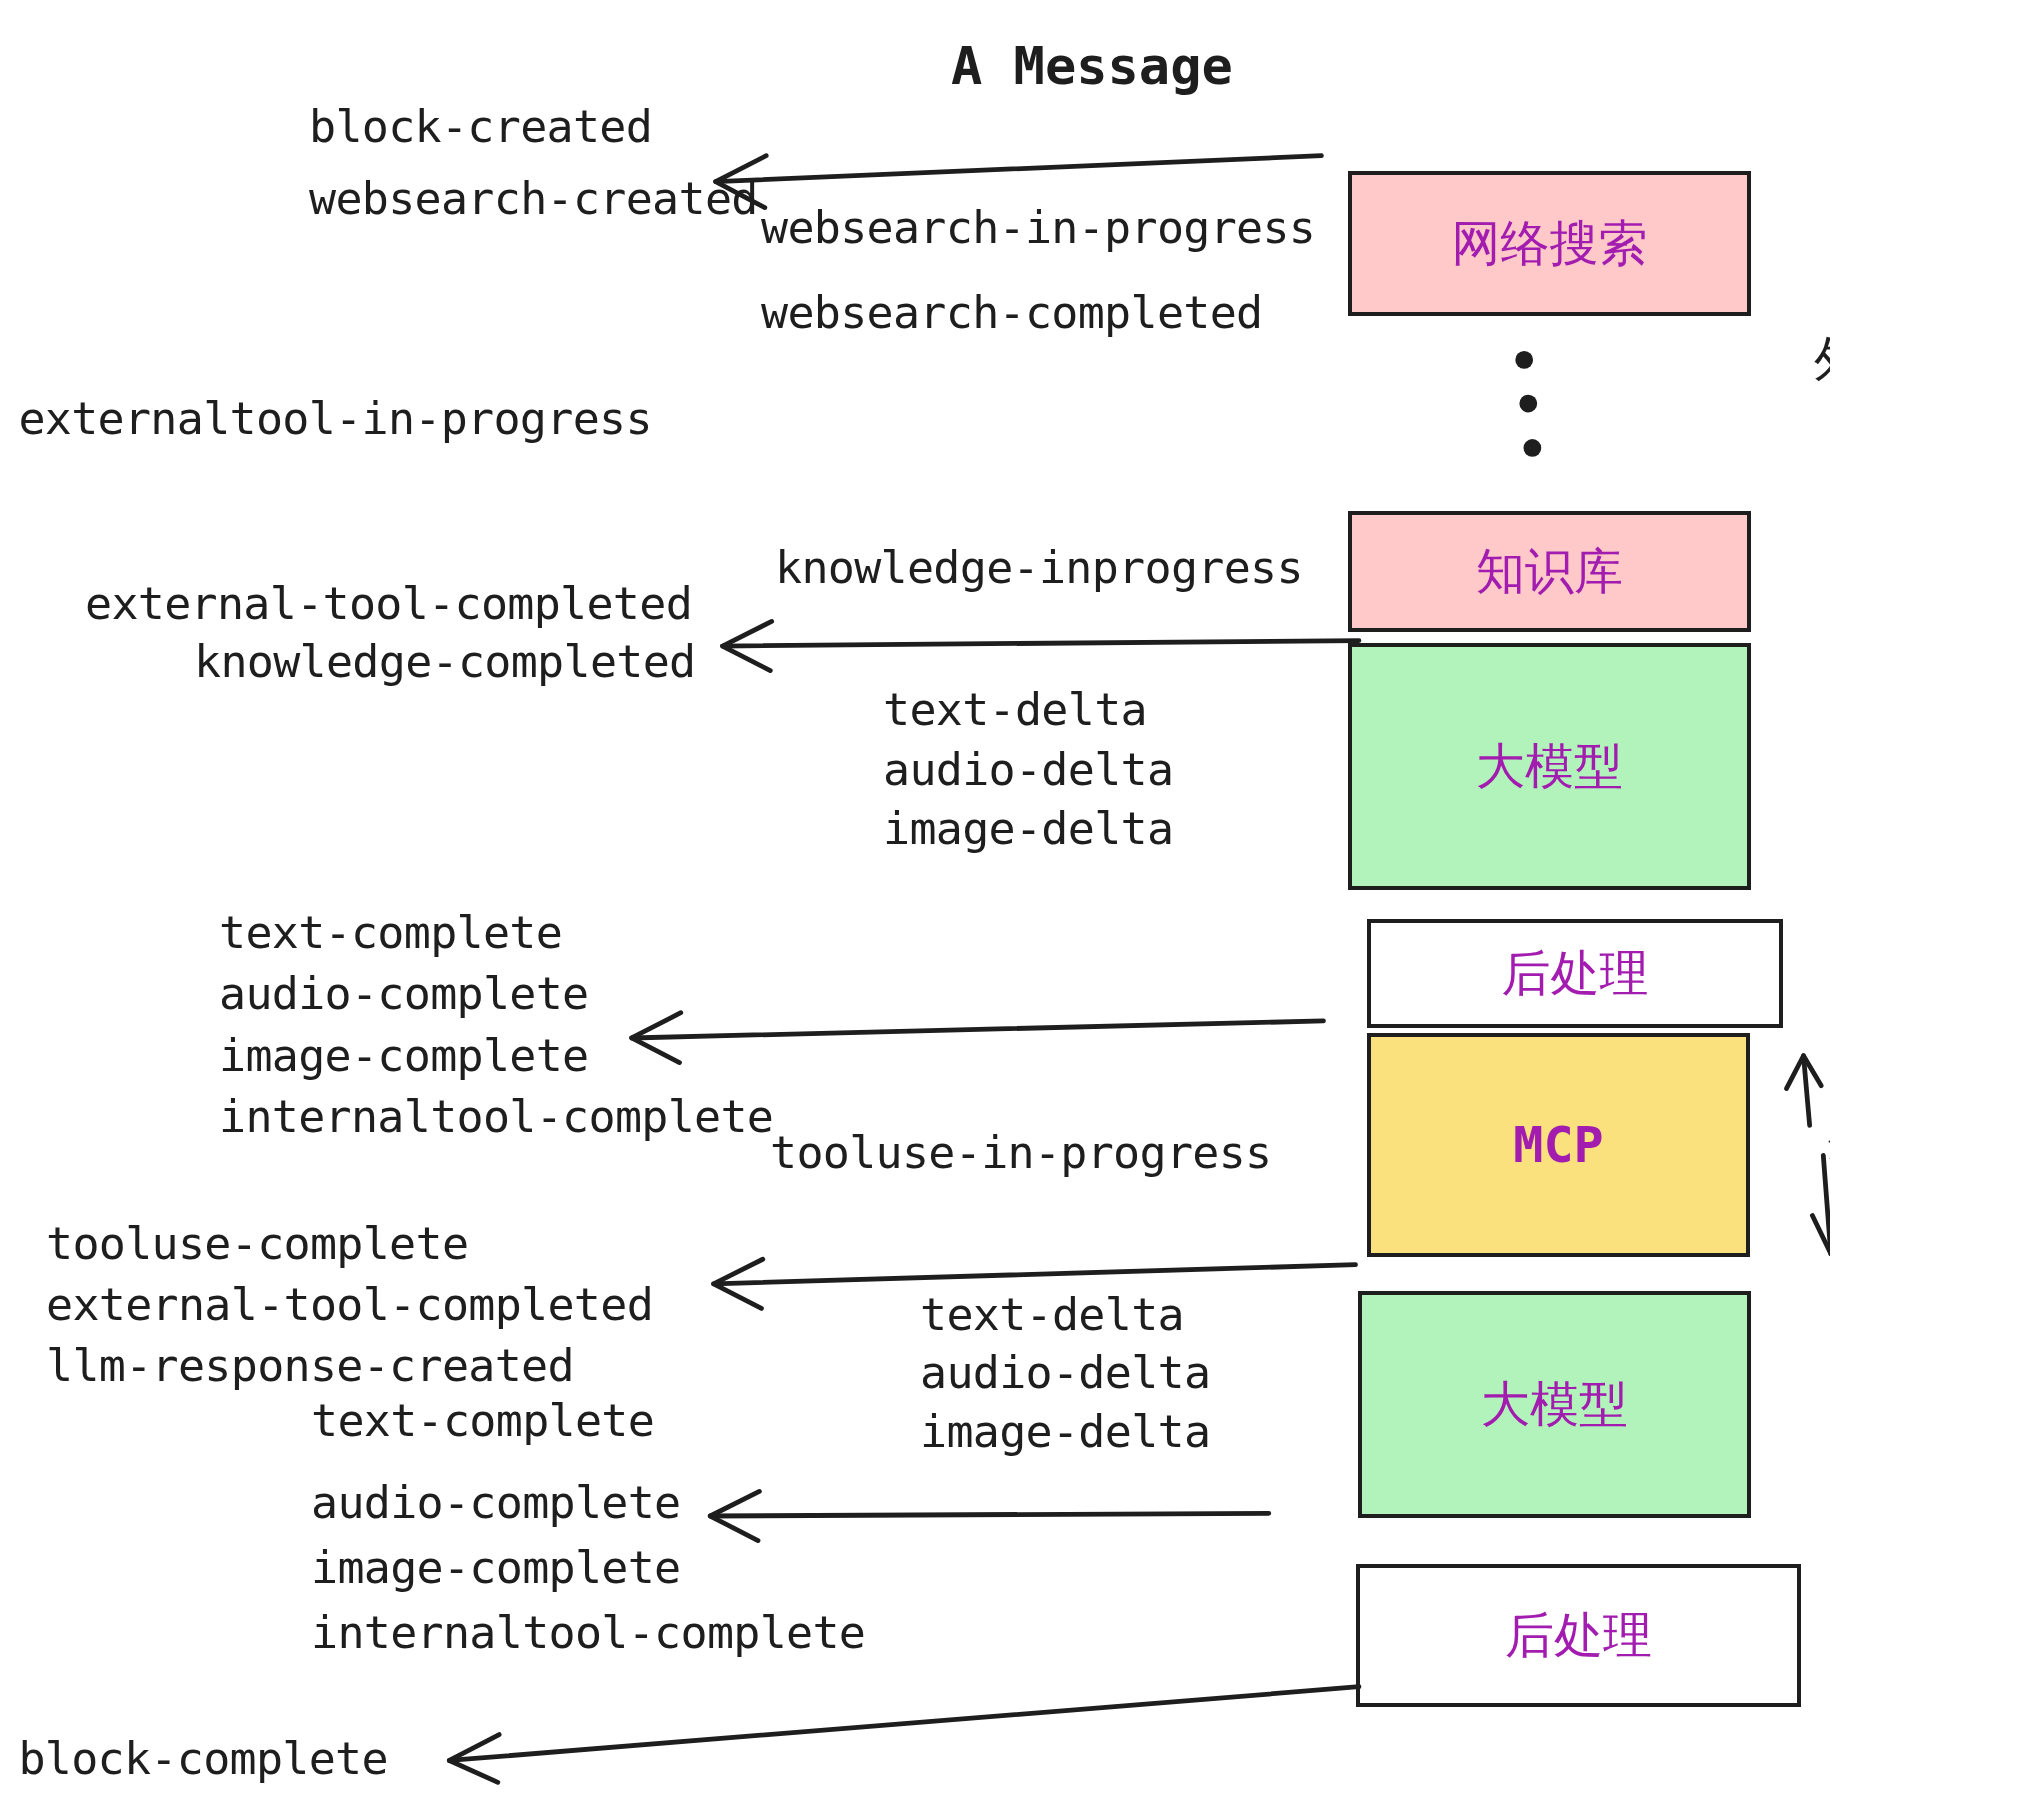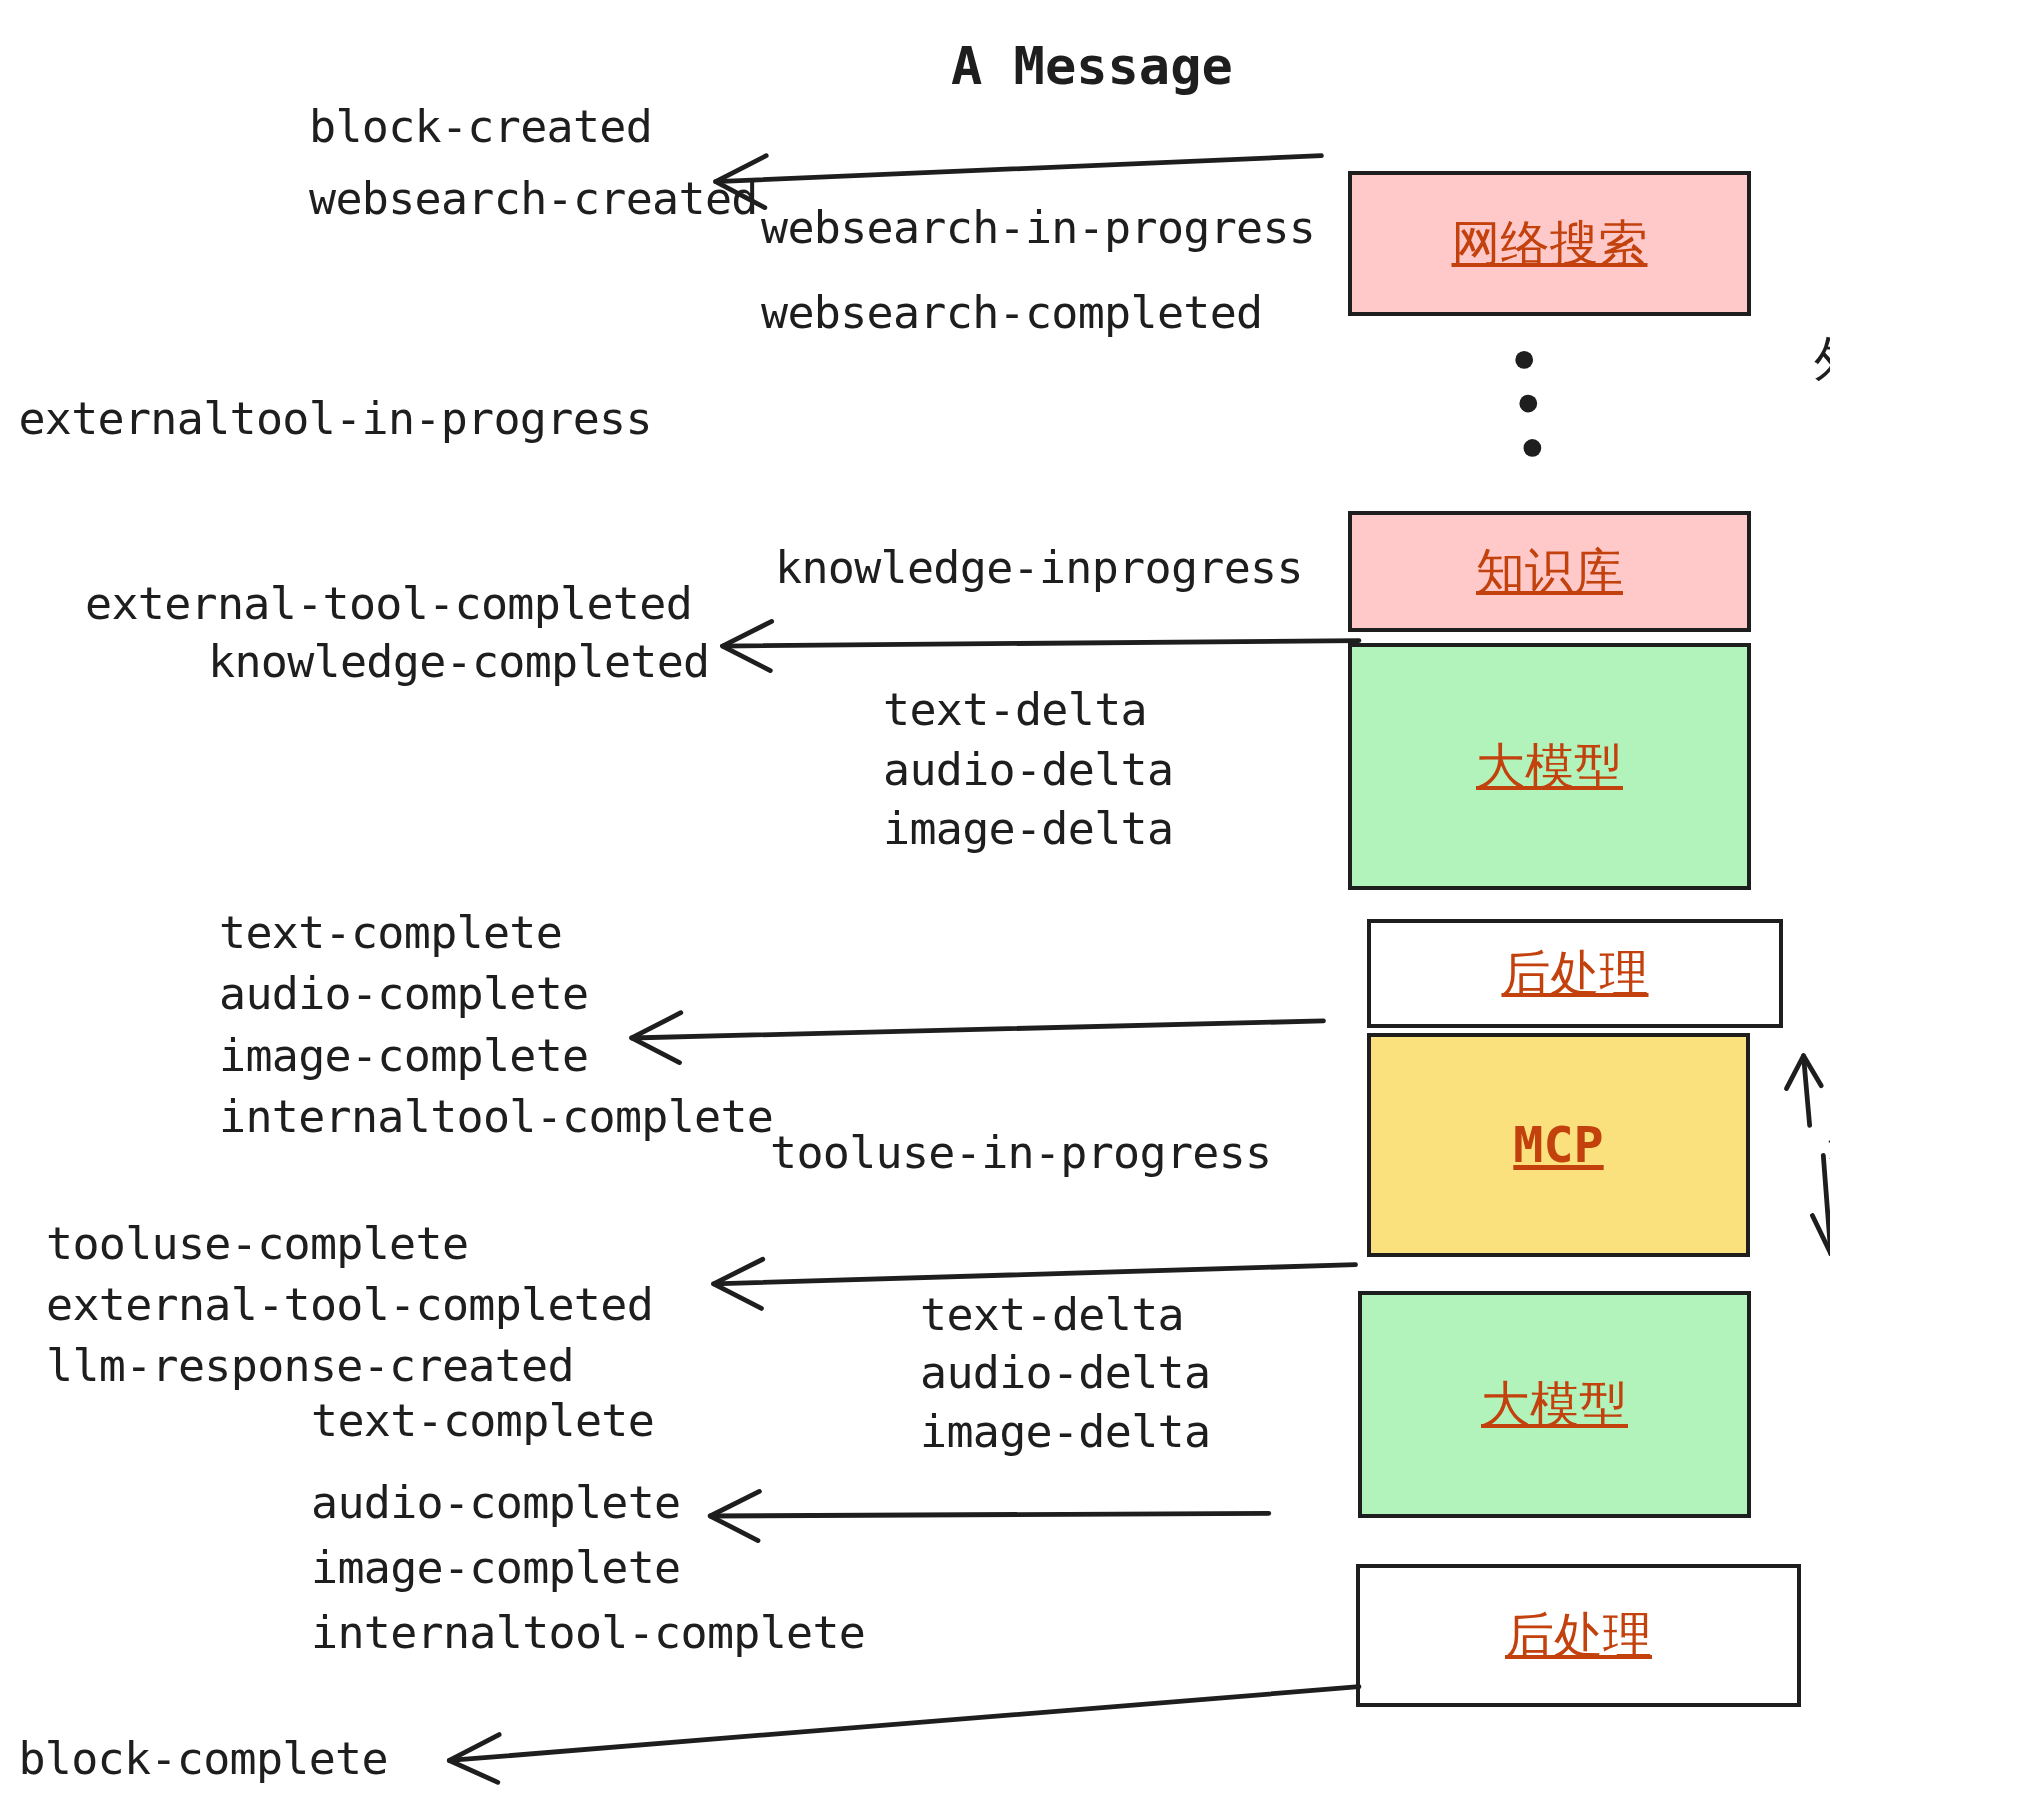--- a/index.html
+++ b/index.html
@@ -4,21 +4,21 @@
 <style>
   html,body{margin:0;padding:0;background:#ffffff;}
   #canvas{position:relative;width:1830px;height:1796px;background:#ffffff;overflow:hidden;
           font-family:"DejaVu Sans Mono", monospace;color:#1e1e1e;}
   .evt{position:absolute;font-family:"DejaVu Sans Mono", monospace;font-size:45px;line-height:45px;
        white-space:nowrap;color:#1e1e1e;letter-spacing:-0.7px;}
   .title{position:absolute;font-family:"DejaVu Sans Mono", monospace;font-size:52px;line-height:52px;
        white-space:nowrap;color:#1e1e1e;font-weight:600;}
   .node{position:absolute;border:4.1px solid #1e1e1e;display:flex;align-items:center;justify-content:center;
        box-sizing:border-box;}
-  .node .lbl{font-family:"DejaVu Sans","Liberation Sans",sans-serif;font-size:49px;color:#c2410c;white-space:nowrap;text-decoration:underline;}
+  .node .lbl{font-family:"DejaVu Sans","Liberation Sans",sans-serif;font-size:49px;color:#a21caf;white-space:nowrap;}
   .node .lbl.mono{font-family:"DejaVu Sans Mono",monospace;font-weight:600;font-size:50px;}
   .side{position:absolute;font-family:"DejaVu Sans","Liberation Sans",sans-serif;font-size:49px;line-height:49px;
        color:#1e1e1e;white-space:nowrap;}
   svg.overlay{position:absolute;left:0;top:0;width:2035px;height:1796px;pointer-events:none;}
   svg.overlay path{stroke:#1e1e1e;stroke-width:7;fill:none;stroke-linecap:round;stroke-linejoin:round;}
   svg.overlay circle{fill:#1e1e1e;stroke:none;}
 </style>
 </head>
 <body>
 
@@ -26,21 +26,21 @@
 
   <div class="title" style="left:951px;top:40px;">A Message</div>
 
   <div class="evt" style="left:309px;top:104px;">block-created</div>
   <div class="evt" style="left:309px;top:176px;">websearch-created</div>
   <div class="evt" style="left:761px;top:205px;">websearch-in-progress</div>
   <div class="evt" style="left:761px;top:290px;">websearch-completed</div>
   <div class="evt" style="left:775px;top:545px;">knowledge-inprogress</div>
   <div class="evt" style="left:18.4px;top:396px;">externaltool-in-progress</div>
   <div class="evt" style="left:85px;top:581px;">external-tool-completed</div>
-  <div class="evt" style="left:208px;top:639px;">knowledge-completed</div>
+  <div class="evt" style="left:194px;top:639px;">knowledge-completed</div>
   <div class="evt" style="left:883px;top:687px;">text-delta</div>
   <div class="evt" style="left:883px;top:747px;">audio-delta</div>
   <div class="evt" style="left:883px;top:806px;">image-delta</div>
   <div class="evt" style="left:219px;top:910px;">text-complete</div>
   <div class="evt" style="left:219px;top:971px;">audio-complete</div>
   <div class="evt" style="left:219px;top:1033px;">image-complete</div>
   <div class="evt" style="left:219px;top:1094px;">internaltool-complete</div>
   <div class="evt" style="left:770px;top:1130px;">tooluse-in-progress</div>
   <div class="evt" style="left:46px;top:1221px;">tooluse-complete</div>
   <div class="evt" style="left:46px;top:1282px;">external-tool-completed</div>

